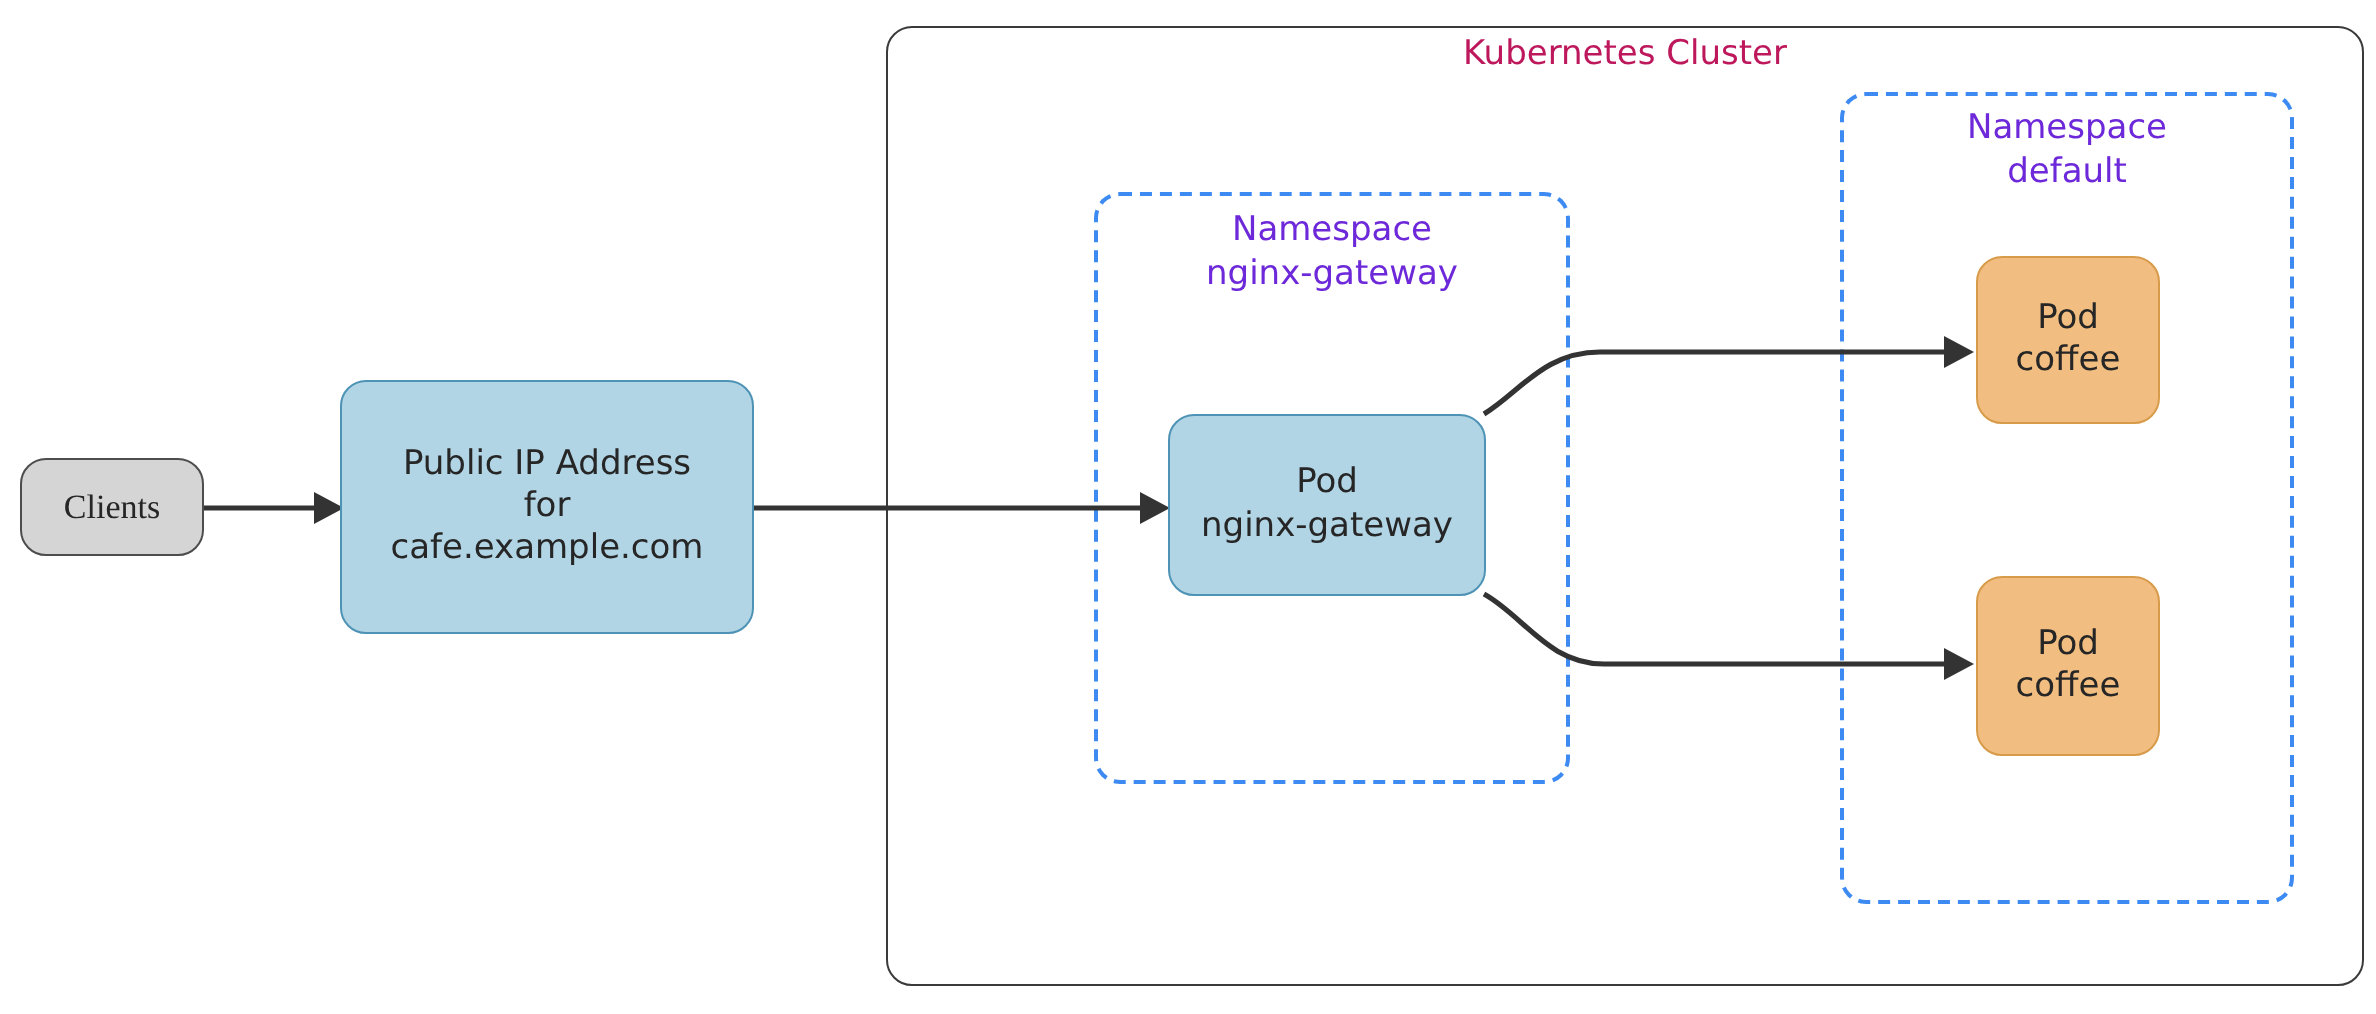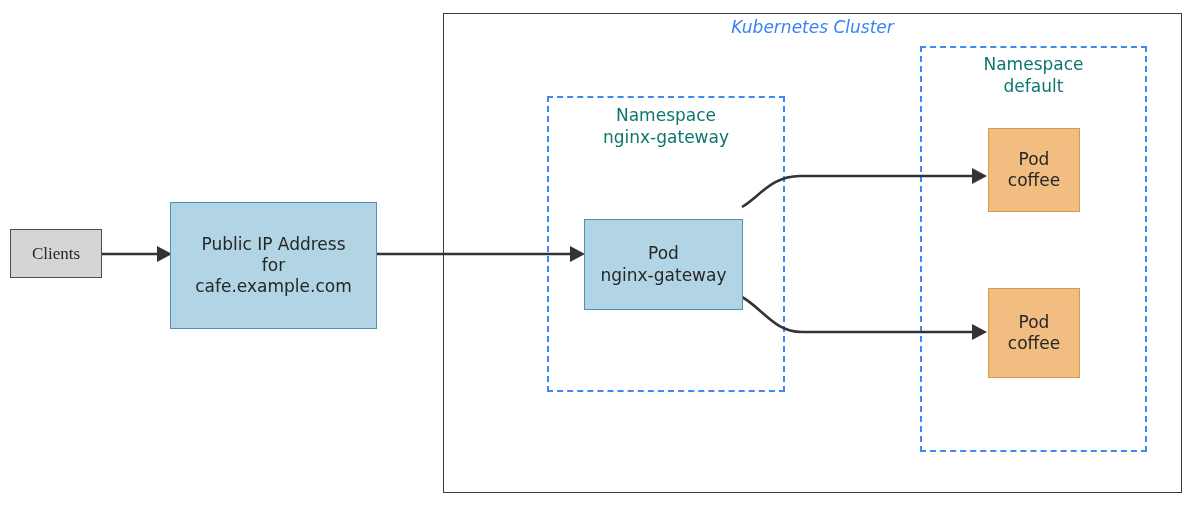--- a/index.html
+++ b/index.html
@@ -21,63 +21,62 @@
   }
   .box {
     position: absolute;
     box-sizing: border-box;
     display: flex;
     align-items: center;
     justify-content: center;
     text-align: center;
     line-height: 1.25;
     white-space: pre-line;
+    border-radius: 13px;
   }
 
   
   .cluster {
     border: 1.5px solid #3a3a3a;
     background: transparent;
     display: block;
   }
   .cluster-title {
     position: absolute;
     text-align: center;
     font-size: 17px;
-    color: #3b82f6;
-    font-style: italic;
+    color: #be185d;
   }
 
   
   .namespace {
     border: 2px dashed #3d8bf2;
     background: transparent;
     display: block;
   }
   .namespace-title {
     position: absolute;
     text-align: center;
     font-size: 17px;
-    color: #0f766e;
+    color: #6d28d9;
     line-height: 1.3;
     white-space: pre-line;
   }
 
   
   .node-clients {
     background: #d5d5d5;
     border: 1.5px solid #4d4d4d;
     font-size: 17px;
     font-family: Liberation Serif, serif;
   }
   .node-blue {
     background: #b1d5e5;
     border: 1.5px solid #4e93b5;
     font-size: 17px;
-    margin-top: 12px;
   }
   .node-orange {
     background: #f2bd80;
     border: 1.5px solid #d79b4a;
     font-size: 17px;
   }
 
   svg.edges {
     position: absolute;
     left: 0;

